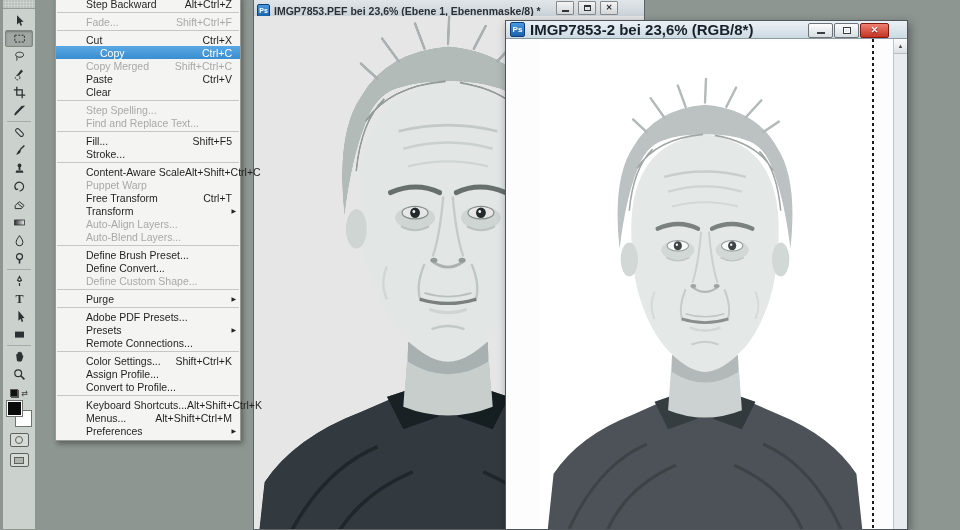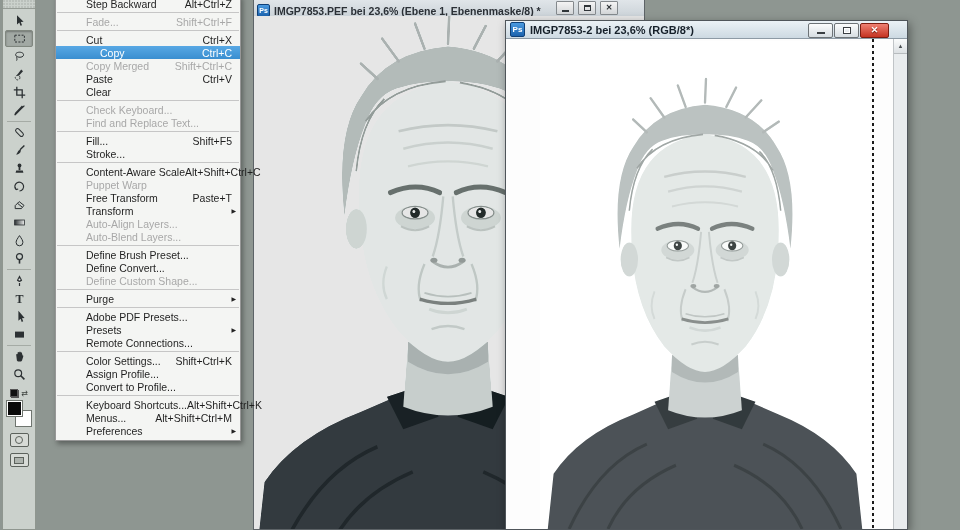--- a/index.html
+++ b/index.html
@@ -60,21 +60,21 @@
   .g-x{font-size:8px;font-weight:bold;color:#2f3438;line-height:8px;}
   .w1-canvas{position:absolute;left:0;right:0;top:16px;bottom:0;background:#fdfdfd;overflow:hidden;}
 
   
   #win2{position:absolute;left:505px;top:20px;width:403px;height:510px;
     border:1px solid #4f555a;box-sizing:border-box;background:#fff;z-index:20;
     box-shadow:2px 3px 9px rgba(0,0,0,.38);}
   .w2-titlebar{position:relative;height:18px;background:linear-gradient(#ebf2f6,#cdd9e2);
     border-bottom:1px solid #8d9aa5;display:flex;align-items:center;padding:0 4px;box-sizing:border-box;}
   .w2-titlebar .ps-icon{width:13px;height:13px;font-size:8px;}
-  .w2-title{font-size:11px;font-weight:bold;color:#16202a;margin-left:5px;white-space:nowrap;}
+  .w2-title{font-size:15px;font-weight:bold;color:#16202a;margin-left:5px;white-space:nowrap;}
   .w2-buttons{position:absolute;right:18px;top:2px;display:flex;gap:1px;}
   .abtn{height:13px;border:1px solid #6d7377;border-radius:2px;display:flex;
     align-items:center;justify-content:center;background:linear-gradient(#fcfdfd,#d6dde2);}
   .abtn.min,.abtn.res{width:23px;}
   .abtn.close{width:27px;background:linear-gradient(#ef8072,#c53322);border-color:#7d1d11;}
   .a-min{width:8px;height:2px;background:#3a3f43;margin-top:5px;}
   .a-res{width:8px;height:7px;border:1px solid #3a3f43;box-sizing:border-box;
     box-shadow:inset 0 0 0 1px #fff;}
   .a-x{font-size:9px;font-weight:bold;color:#fff;text-shadow:0 1px 1px #6b150b;line-height:9px;}
   .w2-canvas{position:absolute;left:0;right:0;top:18px;bottom:0;background:#fdfdfd;overflow:hidden;}
@@ -405,21 +405,21 @@
       <div class="mi">
         <span>Paste</span>
         <span class="shortcut">Ctrl+V</span>
       </div>
       <div class="mi">
         <span>Clear</span>
         <span class="shortcut"></span>
       </div>
       <div class="menu-sep"></div>
       <div class="mi disabled">
-        <span>Check Keyboard...</span>
+        <span>Step Spelling...</span>
         <span class="shortcut"></span>
       </div>
       <div class="mi disabled">
         <span>Find and Replace Text...</span>
         <span class="shortcut"></span>
       </div>
       <div class="menu-sep"></div>
       <div class="mi">
         <span>Fill...</span>
         <span class="shortcut">Shift+F5</span>
@@ -432,21 +432,21 @@
       <div class="mi">
         <span>Content-Aware Scale</span>
         <span class="shortcut">Alt+Shift+Ctrl+C</span>
       </div>
       <div class="mi disabled">
         <span>Puppet Warp</span>
         <span class="shortcut"></span>
       </div>
       <div class="mi">
         <span>Free Transform</span>
-        <span class="shortcut">Paste+T</span>
+        <span class="shortcut">Ctrl+T</span>
       </div>
       <div class="mi">
         <span>Transform</span>
         <span class="shortcut"></span>
         <span class="arrow">▶</span>
       </div>
       <div class="mi disabled">
         <span>Auto-Align Layers...</span>
         <span class="shortcut"></span>
       </div>

